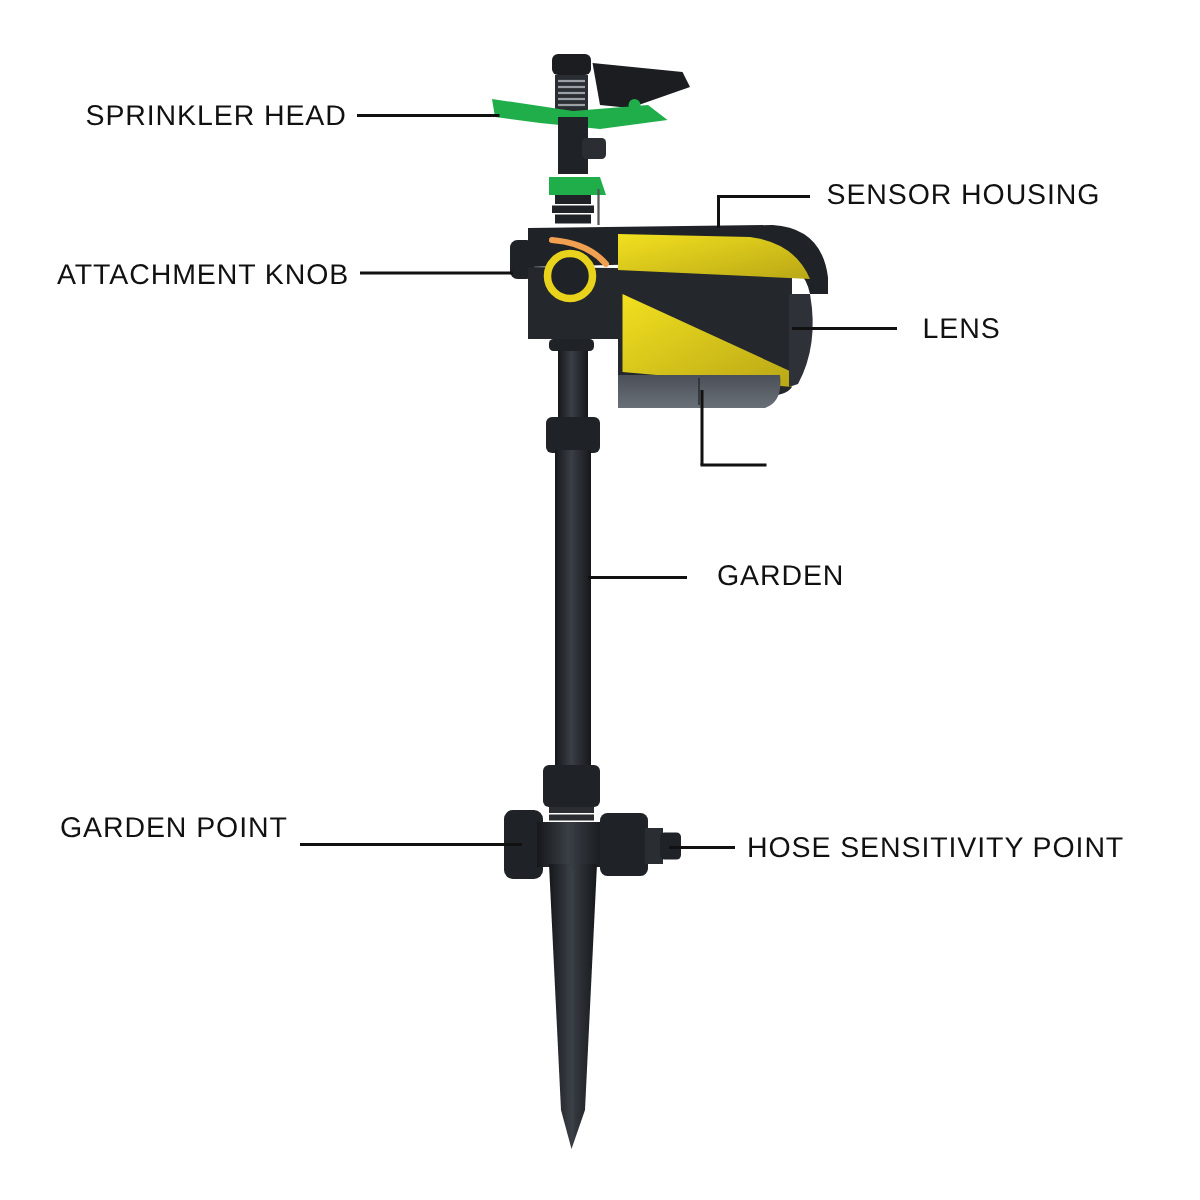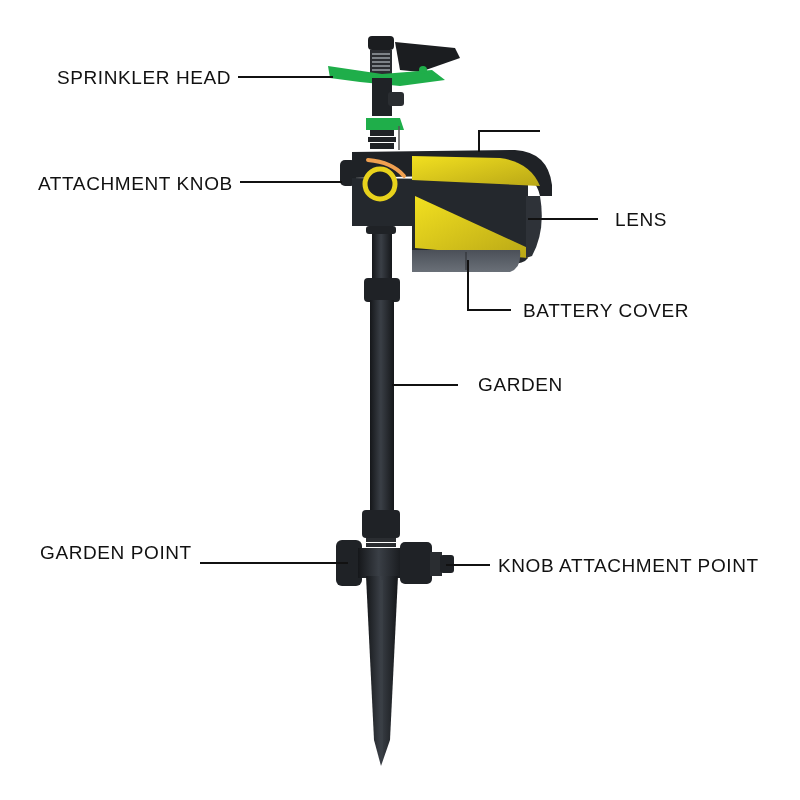--- a/index.html
+++ b/index.html
@@ -126,25 +126,25 @@
   <div class="leader" style="left:467px; top:309px; width:44px; height:2px;"></div>
 
   <div class="leader" style="left:392px; top:384px; width:66px; height:2px;"></div>
 
   <div class="leader" style="left:200px; top:562px; width:148px; height:2px;"></div>
 
   <div class="leader" style="left:446px; top:564px; width:44px; height:2px;"></div>
 
   <div class="label" style="left:57px; top:63px;">SPRINKLER HEAD</div>
 
+  <div class="label" style="left:551px; top:116px;">SENSOR HOUSING</div>
 
   <div class="label" style="left:38px; top:169px;">ATTACHMENT KNOB</div>
 
   <div class="label" style="left:615px; top:205px;">LENS</div>
 
-  <div class="label" style="left:523px; top:296px;">BATTERY COVER</div>
 
   <div class="label" style="left:478px; top:370px;">GARDEN</div>
 
   <div class="label" style="left:40px; top:538px;">GARDEN POINT</div>
 
-  <div class="label" style="left:498px; top:551px;">KNOB ATTACHMENT POINT</div>
+  <div class="label" style="left:498px; top:551px;">HOSE SENSITIVITY POINT</div>
 </div>
 
 </body></html>

